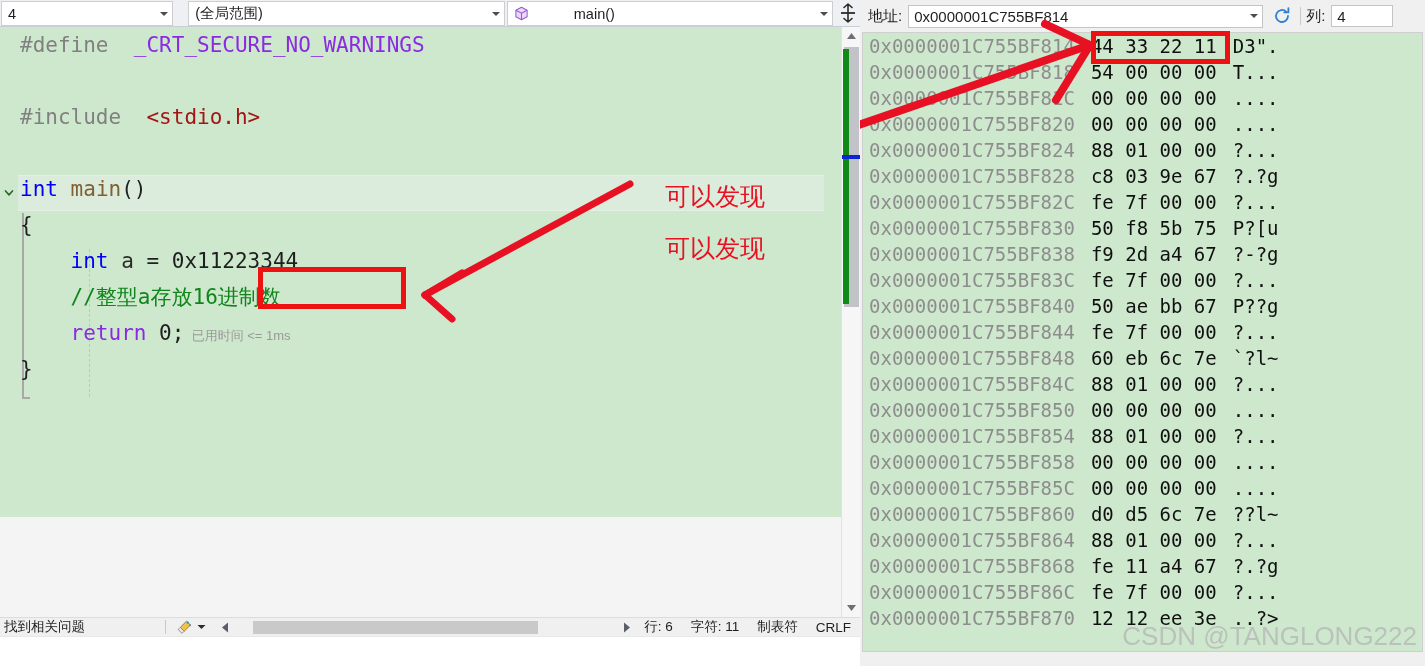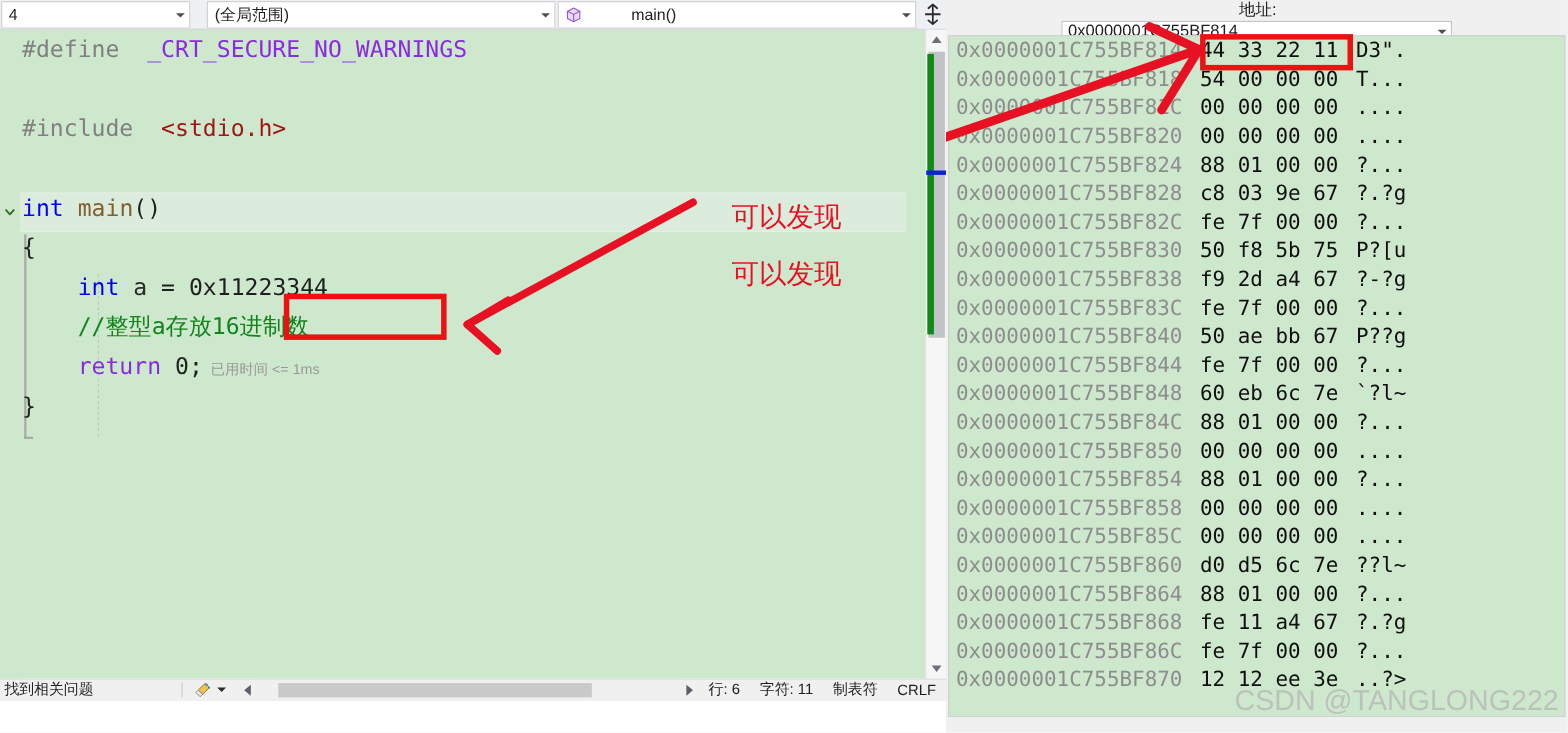--- a/index.html
+++ b/index.html
@@ -69,21 +69,21 @@
   #split-btn {
     width: 24px; height: 26px;
     margin-left: 3px;
     display: flex; align-items: center; justify-content: center;
     background: #eef0f4;
   }
 
   
   #editor {
     position: absolute; left: 0; top: 27px;
-    width: 860px; height: 590px;
+    width: 860px; height: 490px;
     background: #cee8cd;
     overflow: hidden;
   }
   #editor-glyph-margin {
     position: absolute; left: 0; top: 0;
     width: 18px; height: 590px;
     background: #cee8cd;
   }
   #code-area {
     position: absolute; left: 18px; top: 0;
@@ -216,21 +216,21 @@
   #right-pane {
     position: absolute; left: 860px; top: 0;
     width: 565px; height: 666px;
     background: #f0f0f0;
   }
   #mem-toolbar {
     position: absolute; left: 0; top: 0;
     width: 565px; height: 32px;
     background: #f0f0f0;
     display: flex; align-items: center;
-    font-size: 15px; color: #1e1e1e; flex-direction: column;
+    font-size: 15px; color: #1e1e1e;
   }
   #mem-addr-label { padding: 0 6px 0 8px; white-space: nowrap; }
   #mem-addr-box {
     width: 355px; height: 23px;
     background: #ffffff; border: 1px solid #c4c4c4;
     display: flex; align-items: center;
     padding-left: 5px; font-size: 15px;
   }
   #mem-addr-box .combo-text { flex: 1; }
   #refresh-btn {

